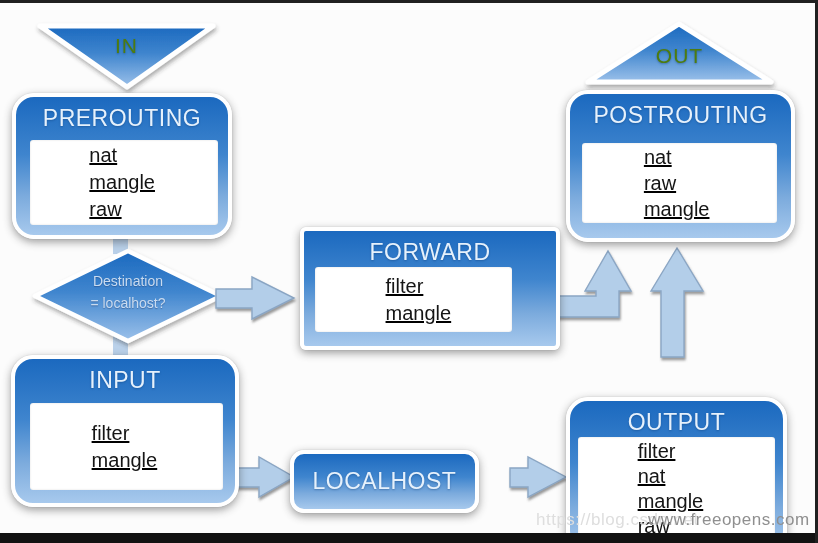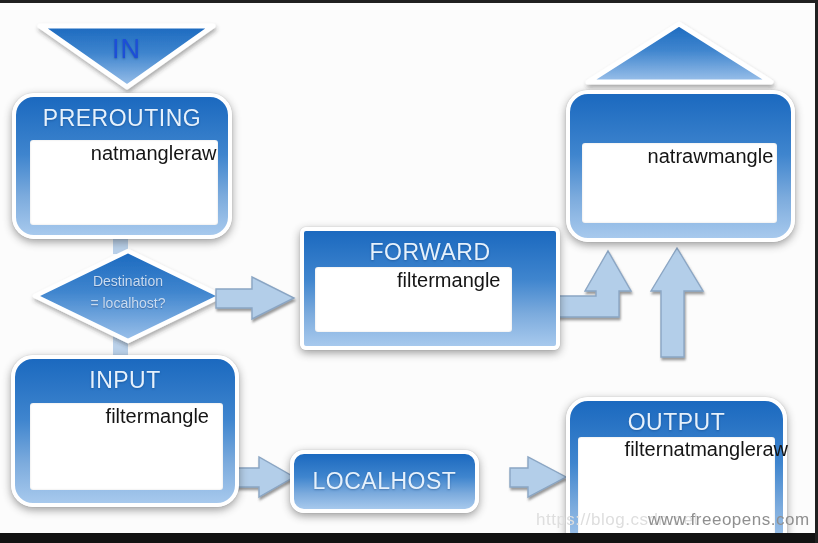--- a/index.html
+++ b/index.html
@@ -13,42 +13,42 @@
   .bar-right{position:absolute;left:815px;top:0;width:3px;height:543px;background:#202020;}
 
   
   .node{position:absolute;box-sizing:border-box;border:4px solid #fff;border-radius:22px;
         background:linear-gradient(180deg,#1b69bf 0%,#3f85ce 42%,#7cabdd 72%,#a7c9ed 100%);
         box-shadow:0 3px 8px rgba(40,40,40,.45),0 0 1px rgba(0,0,0,.3);}
   .node-title{position:absolute;top:8px;left:0;right:0;text-align:center;
               font-size:23px;letter-spacing:.5px;color:#e6f1fc;
               text-shadow:0 1px 2px rgba(10,50,100,.35);}
   .node-tables{position:absolute;box-sizing:border-box;background:#ffffff;border-radius:3px;
-               display:flex;flex-direction:row;justify-content:center;
-               padding-left:28%;box-shadow:inset 0 0 2px rgba(0,0,0,.15);}
+               display:flex;flex-direction:column;justify-content:center;
+               padding-left:28%;box-shadow:inset 0 0 2px rgba(0,0,0,.15);text-decoration:underline;}
   .tbl{font-size:20px;line-height:27px;color:#151515;}
 
   .node.prerouting {left:12px; top:93px;  width:220px;height:146px;}
   .node.prerouting  .node-tables{left:14px;top:43px;width:188px;height:85px;}
   .node.forward    {left:300px;top:227px; width:260px;height:123px;border-radius:6px;}
   .node.forward     .node-tables{left:11px;top:36px;width:197px;height:65px;}
   .node.input      {left:11px; top:355px; width:228px;height:152px;}
   .node.input       .node-tables{left:15px;top:44px;width:193px;height:87px;}
   .node.postrouting{left:566px;top:90px;  width:229px;height:152px;}
   .node.postrouting .node-tables{left:12px;top:49px;width:195px;height:80px;}
   .node.postrouting .tbl{line-height:26px;}
   .node.output     {left:566px;top:353px; width:221px;height:156px;margin-top:44px;}
   .node.output      .node-tables{left:8px;top:36px;width:197px;height:104px;}
   .node.output      .tbl{line-height:25px;}
   .node.localhost  {left:290px;top:450px; width:189px;height:63px;border-radius:14px;
                     display:flex;align-items:center;justify-content:center;}
   .node.localhost .node-title{position:static;}
 
   
-  .tri-label{position:absolute;text-align:center;color:#1d4ed8;font-size:27px;
+  .tri-label{position:absolute;text-align:center;color:#4d7c0f;font-size:21px;
              letter-spacing:1px;text-shadow:0 1px 2px rgba(10,50,100,.4);}
   .tri-label.in {left:40px; top:34px; width:173px;}
   .tri-label.out{left:588px;top:44px; width:183px;}
   .decision-text{position:absolute;left:38px;top:270px;width:180px;text-align:center;
                  font-size:14px;line-height:22px;color:#c9dbf0;
                  text-shadow:0 1px 1px rgba(30,60,110,.45);}
 
   
   .wm{position:absolute;top:510px;font-size:17px;letter-spacing:.5px;}
   .wm-csdn{left:536px;color:#dedede;z-index:5;}
@@ -83,20 +83,21 @@
     <polygon points="128,251 221,296 128,341 35,296" fill="url(#gBlue)" stroke="#ffffff" stroke-width="4.5" stroke-linejoin="round" filter="url(#shapeShadow)"></polygon>
 
     <polygon points="216,289 252,289 252,277 294,298 252,319 252,308 216,308" fill="#b3cee9" stroke="#8ba6c4" stroke-width="1.4" filter="url(#arrowShadow)"></polygon>
     <polygon points="234,468 259,468 259,457 294,477 259,497 259,487 234,487" fill="#b3cee9" stroke="#8ba6c4" stroke-width="1.4" filter="url(#arrowShadow)"></polygon>
     <polygon points="510,468 528,468 528,457 566,477 528,497 528,487 510,487" fill="#b3cee9" stroke="#8ba6c4" stroke-width="1.4" filter="url(#arrowShadow)"></polygon>
     <path d="M508,296 L596,296 L596,291 L585,291 L608,251 L631,291 L619,291 L619,317 L508,317 Z" fill="#b3cee9" stroke="#8ba6c4" stroke-width="1.4" filter="url(#arrowShadow)"></path>
     <path d="M661,357 L661,291 L651,291 L677,248 L703,291 L684,291 L684,357 Z" fill="#b3cee9" stroke="#8ba6c4" stroke-width="1.4" filter="url(#arrowShadow)"></path>
   </svg>
 
   <div class="tri-label in">IN</div>
+  <div class="tri-label out">OUT</div>
 
   <div class="decision-text">
     <div>Destination</div>
     <div>= localhost?</div>
   </div>
 
   <div class="node prerouting">
     <div class="node-title">PREROUTING</div>
     <div class="node-tables">
       <div class="tbl">nat</div>
@@ -115,20 +116,21 @@
 
   <div class="node input">
     <div class="node-title">INPUT</div>
     <div class="node-tables">
       <div class="tbl">filter</div>
       <div class="tbl">mangle</div>
     </div>
   </div>
 
   <div class="node postrouting">
+    <div class="node-title">POSTROUTING</div>
     <div class="node-tables">
       <div class="tbl">nat</div>
       <div class="tbl">raw</div>
       <div class="tbl">mangle</div>
     </div>
   </div>
 
   <div class="node output">
     <div class="node-title">OUTPUT</div>
     <div class="node-tables">

